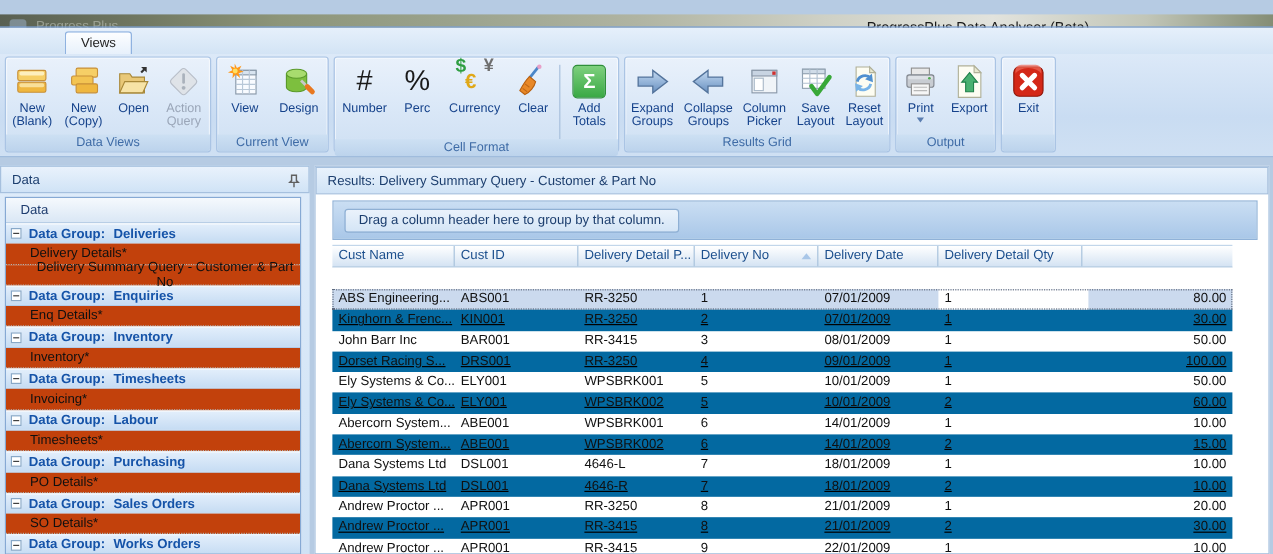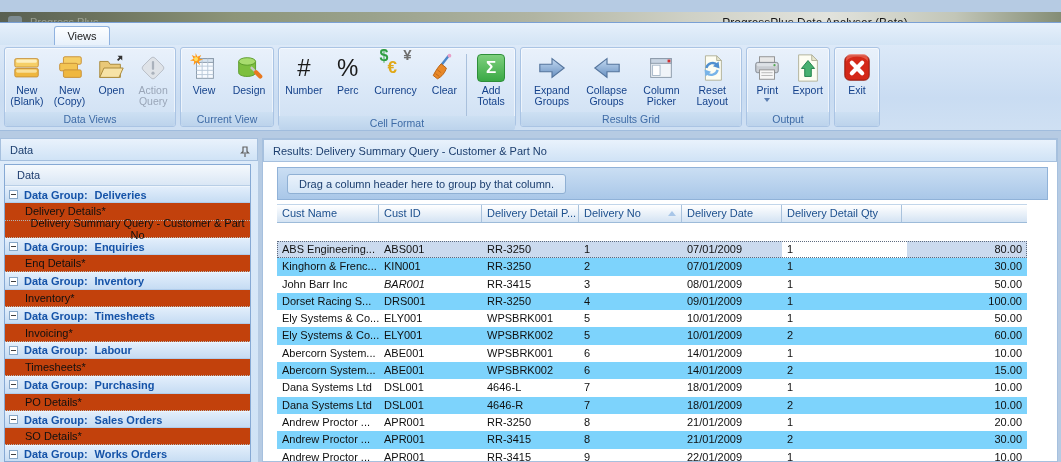--- a/index.html
+++ b/index.html
@@ -79,21 +79,21 @@
   .groupby-hint{height:20px;line-height:18px;box-sizing:border-box;padding:0 11px;
     background:linear-gradient(#eaf2fb,#d4e5f6);border:1px solid #8fb0d4;border-radius:3px;color:#1c3e6e;}
   .colheader-row{margin-top:4px;width:750px;height:19px;box-sizing:border-box;display:flex;
     background:linear-gradient(#ffffff,#d4e3f3);border-top:1px solid #c2d6ea;border-bottom:1px solid #9dbbd9;}
   .colcell{position:relative;box-sizing:border-box;border-right:1px solid #a9c2dc;
     padding-left:5px;line-height:16px;color:#1c4f8d;white-space:nowrap;overflow:hidden;}
   .sort-arrow{position:absolute;right:5px;top:6px;width:0;height:0;
     border-left:4px solid transparent;border-right:4px solid transparent;border-bottom:5px solid #a8c6e8;}
   .filler{width:750px;height:18px;background:#fff;}
   .grow{display:flex;width:750px;height:17.3px;box-sizing:border-box;}
-  .grow.alt{background:#7dd3fc;}
+  .grow.alt{background:#0369a1;text-decoration:underline;}
   .grow.sel{background:#cbdaee;outline:1px dotted #5e6a7e;outline-offset:-1px;}
   .gcell{box-sizing:border-box;padding-left:5px;line-height:17px;white-space:nowrap;overflow:hidden;color:#101010;}
   .gcell.num{text-align:right;padding-right:5px;padding-left:0;}
   .grow.sel .focus-cell{background:#fff;}
 </style>
 </head>
 <body>
 
 <div class="window">
 
@@ -268,20 +268,34 @@
           <div class="rbtn" style="width:44px">
             <span class="ric">
               <svg width="30" height="30" viewBox="0 0 32 32">
                 <rect x="5" y="6" width="22" height="20" fill="#f0f4f8" stroke="#8a98a8"></rect>
                 <rect x="5" y="6" width="22" height="5" fill="#c8d4e2" stroke="#8a98a8"></rect>
                 <rect x="23" y="7" width="3" height="3" fill="#d03030"></rect>
                 <rect x="7" y="13" width="8" height="11" fill="#ffffff" stroke="#a8b8c8"></rect>
               </svg>
             </span>
             <span class="rlabel">Column Picker</span>
+          </div>
+          <div class="rbtn" style="width:40px">
+            <span class="ric">
+              <svg width="30" height="30" viewBox="0 0 32 32">
+                <rect x="4" y="5" width="20" height="17" fill="#fff" stroke="#90a0b0"></rect>
+                <rect x="4" y="5" width="20" height="4" fill="#d0dce8" stroke="#90a0b0"></rect>
+                <line x1="10.5" y1="5" x2="10.5" y2="22" stroke="#b0c0d0"></line>
+                <line x1="17" y1="5" x2="17" y2="22" stroke="#b0c0d0"></line>
+                <line x1="4" y1="13" x2="24" y2="13" stroke="#b0c0d0"></line>
+                <line x1="4" y1="17.5" x2="24" y2="17.5" stroke="#b0c0d0"></line>
+                <path d="M12 20 l5 7 l11 -15" stroke="#38a838" stroke-width="4" fill="none" stroke-linecap="round" stroke-linejoin="round"></path>
+              </svg>
+            </span>
+            <span class="rlabel">Save Layout</span>
           </div>
           <div class="rbtn" style="width:40px">
             <span class="ric">
               <svg width="30" height="30" viewBox="0 0 32 32">
                 <path d="M9 3 h12 l5 5 v21 H9 Z" fill="#fdfdf2" stroke="#b0b098"></path>
                 <path d="M21 3 l5 5 h-5 Z" fill="#e8e8d0" stroke="#b0b098"></path>
                 <path d="M10 16 a7 7 0 0 1 12 -3" fill="none" stroke="#5090d0" stroke-width="2.5"></path>
                 <polygon points="23,9 24,16.5 17,14" fill="#5090d0"></polygon>
                 <path d="M22 18 a7 7 0 0 1 -12 3" fill="none" stroke="#78b4e8" stroke-width="2.5"></path>
                 <polygon points="9,25 8,17.5 15,20" fill="#78b4e8"></polygon>
@@ -475,21 +489,21 @@
               <div class="gcell" style="width: 102px;">Kinghorn &amp; Frenc...</div>
               <div class="gcell" style="width: 103px;">KIN001</div>
               <div class="gcell" style="width: 97px;">RR-3250</div>
               <div class="gcell" style="width: 103px;">2</div>
               <div class="gcell" style="width: 100px;">07/01/2009</div>
               <div class="gcell" style="width: 125px;">1</div>
               <div class="gcell num" style="width: 120px;">30.00</div>
             </div>
             <div class="grow">
               <div class="gcell" style="width: 102px;">John Barr Inc</div>
-              <div class="gcell" style="width: 103px; font-style: italic;">BAR001</div>
+              <div class="gcell" style="width: 103px;">BAR001</div>
               <div class="gcell" style="width: 97px;">RR-3415</div>
               <div class="gcell" style="width: 103px;">3</div>
               <div class="gcell" style="width: 100px;">08/01/2009</div>
               <div class="gcell" style="width: 125px;">1</div>
               <div class="gcell num" style="width: 120px;">50.00</div>
             </div>
             <div class="grow alt">
               <div class="gcell" style="width: 102px;">Dorset Racing S...</div>
               <div class="gcell" style="width: 103px;">DRS001</div>
               <div class="gcell" style="width: 97px;">RR-3250</div>

